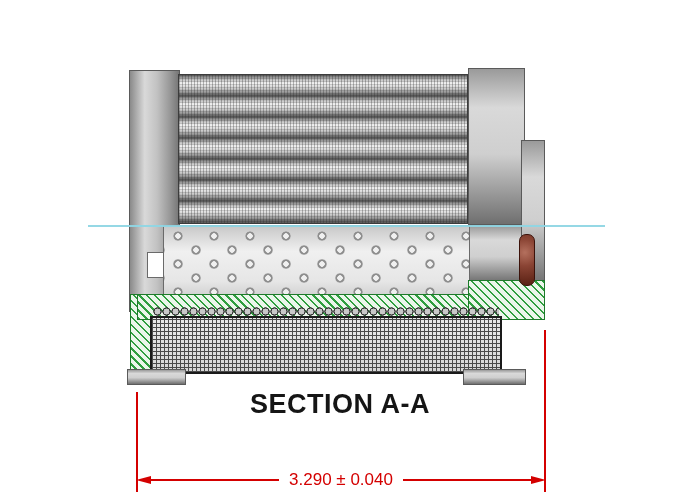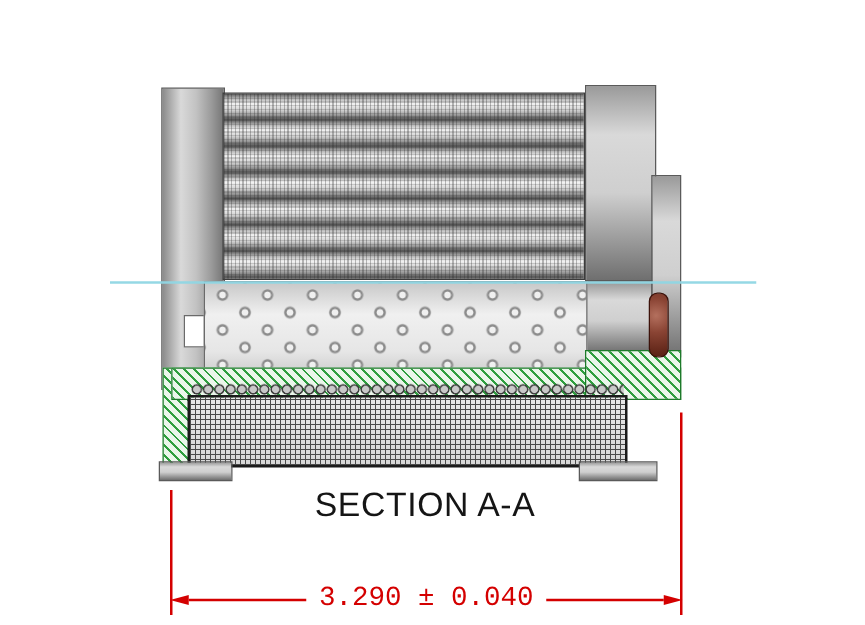--- a/index.html
+++ b/index.html
@@ -96,31 +96,30 @@
   .dim-row{
     display:flex;align-items:center;z-index:46;
     color:var(--dimension,#d40000);
   }
   .dim-seg{flex:1;height:1.5px;background:var(--dimension,#d40000);}
   .arrow{width:0;height:0;}
   .arrow.left {border-top:4px solid transparent;border-bottom:4px solid transparent;border-right:15px solid var(--dimension,#d40000);}
   .arrow.right{border-top:4px solid transparent;border-bottom:4px solid transparent;border-left:15px solid var(--dimension,#d40000);}
   .dim-text{
     padding:0 10px;
-    font-size:22px;
+    font-size:17px;
     white-space:nowrap;
     line-height:1;
     transform:translateY(-1px);
-    font-family:Liberation Mono, monospace;
   }
 
   .section-title{
     text-align:center;
     font-size:27px;
-    font-weight:400;
+    font-weight:700;
     letter-spacing:.5px;
     color:#151515;
     z-index:46;
   }
 </style>
 </head>
 <body>
 
 <div id="canvas">
 

